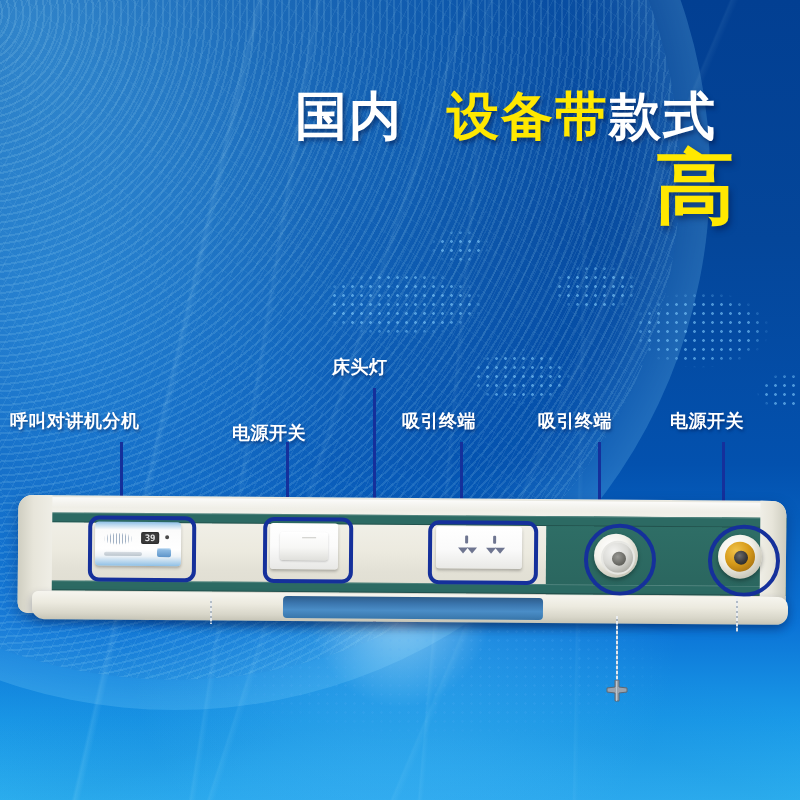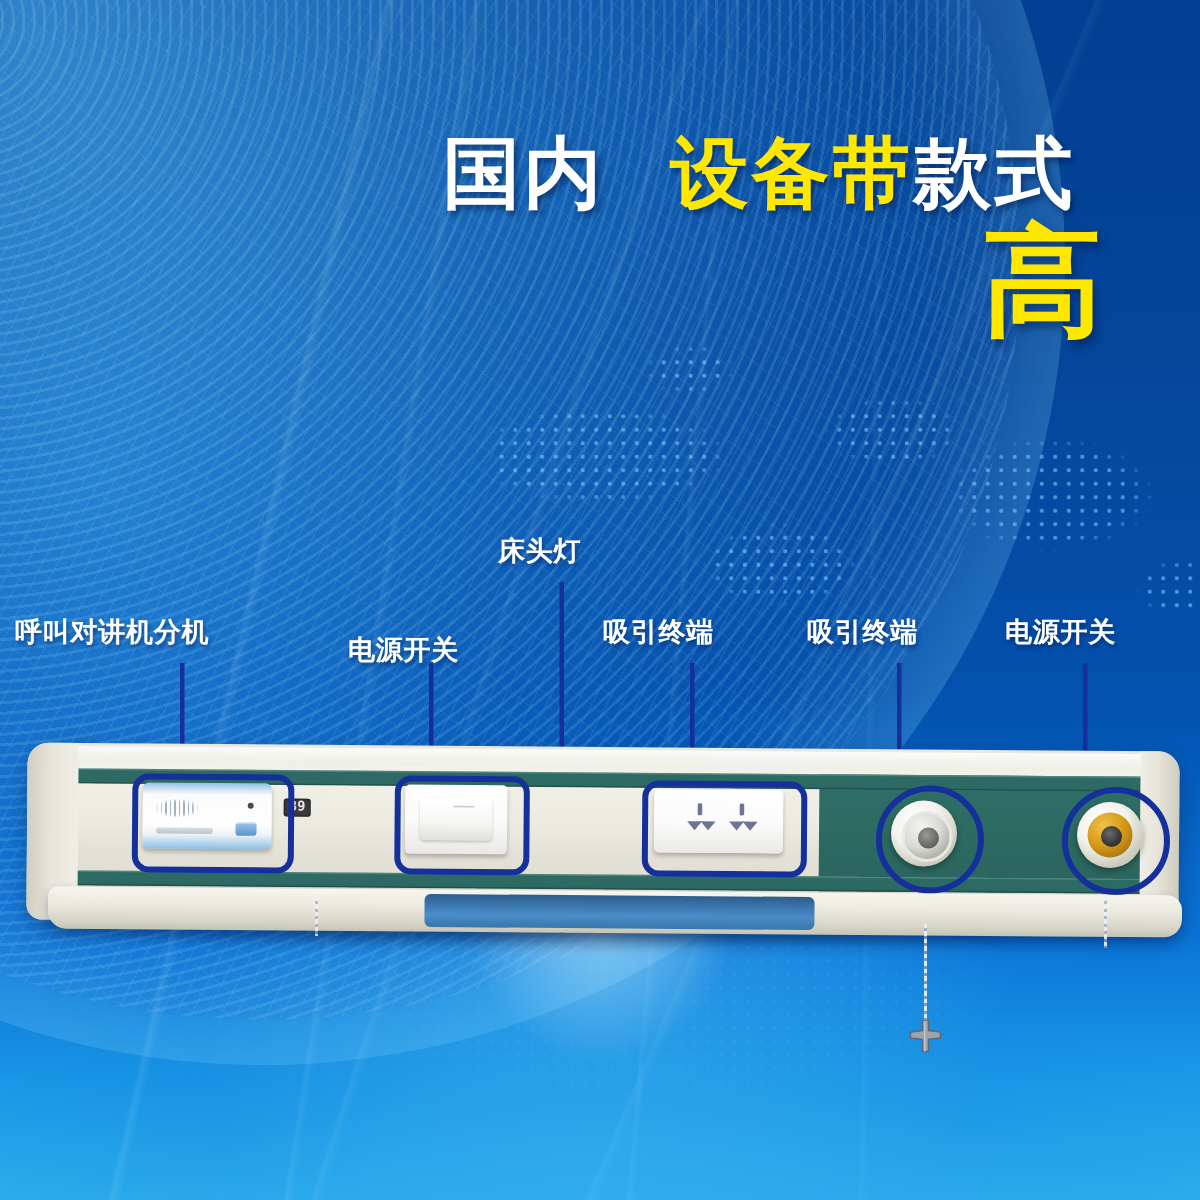--- a/index.html
+++ b/index.html
@@ -183,21 +183,20 @@
     background-image:repeating-linear-gradient(90deg, rgba(110,135,165,.75) 0 1px, rgba(0,0,0,0) 1px 3px);
     border-radius:2px;opacity:.85;
     -webkit-mask-image:radial-gradient(ellipse at 50% 50%, #000 48%, transparent 78%);
             mask-image:radial-gradient(ellipse at 50% 50%, #000 48%, transparent 78%);
   }
   .ic-display{
     position:absolute;left:46px;top:10px;width:18px;height:12px;border-radius:2px;
     background:#3b3b3b;display:flex;align-items:center;justify-content:center;
     color:#e6e6e6;font-family:"DejaVu Sans Mono",monospace;font-size:9px;font-weight:bold;
     box-shadow:inset 0 0 2px rgba(0,0,0,.8);
-    margin-left:48px;
   }
   .ic-led{position:absolute;left:70px;top:13px;width:4px;height:4px;border-radius:50%;background:#4a4a4a;}
   .ic-btn{
     position:absolute;left:62px;top:26px;width:14px;height:9px;border-radius:2px;
     background:linear-gradient(180deg,#9cc6ea,#5d94c9);box-shadow:inset 0 1px 0 rgba(255,255,255,.5);
   }
   .ic-slot{
     position:absolute;left:9px;top:30px;width:38px;height:4px;border-radius:2px;
     background:linear-gradient(180deg,#d7dde3,#bcc6ce);
   }

